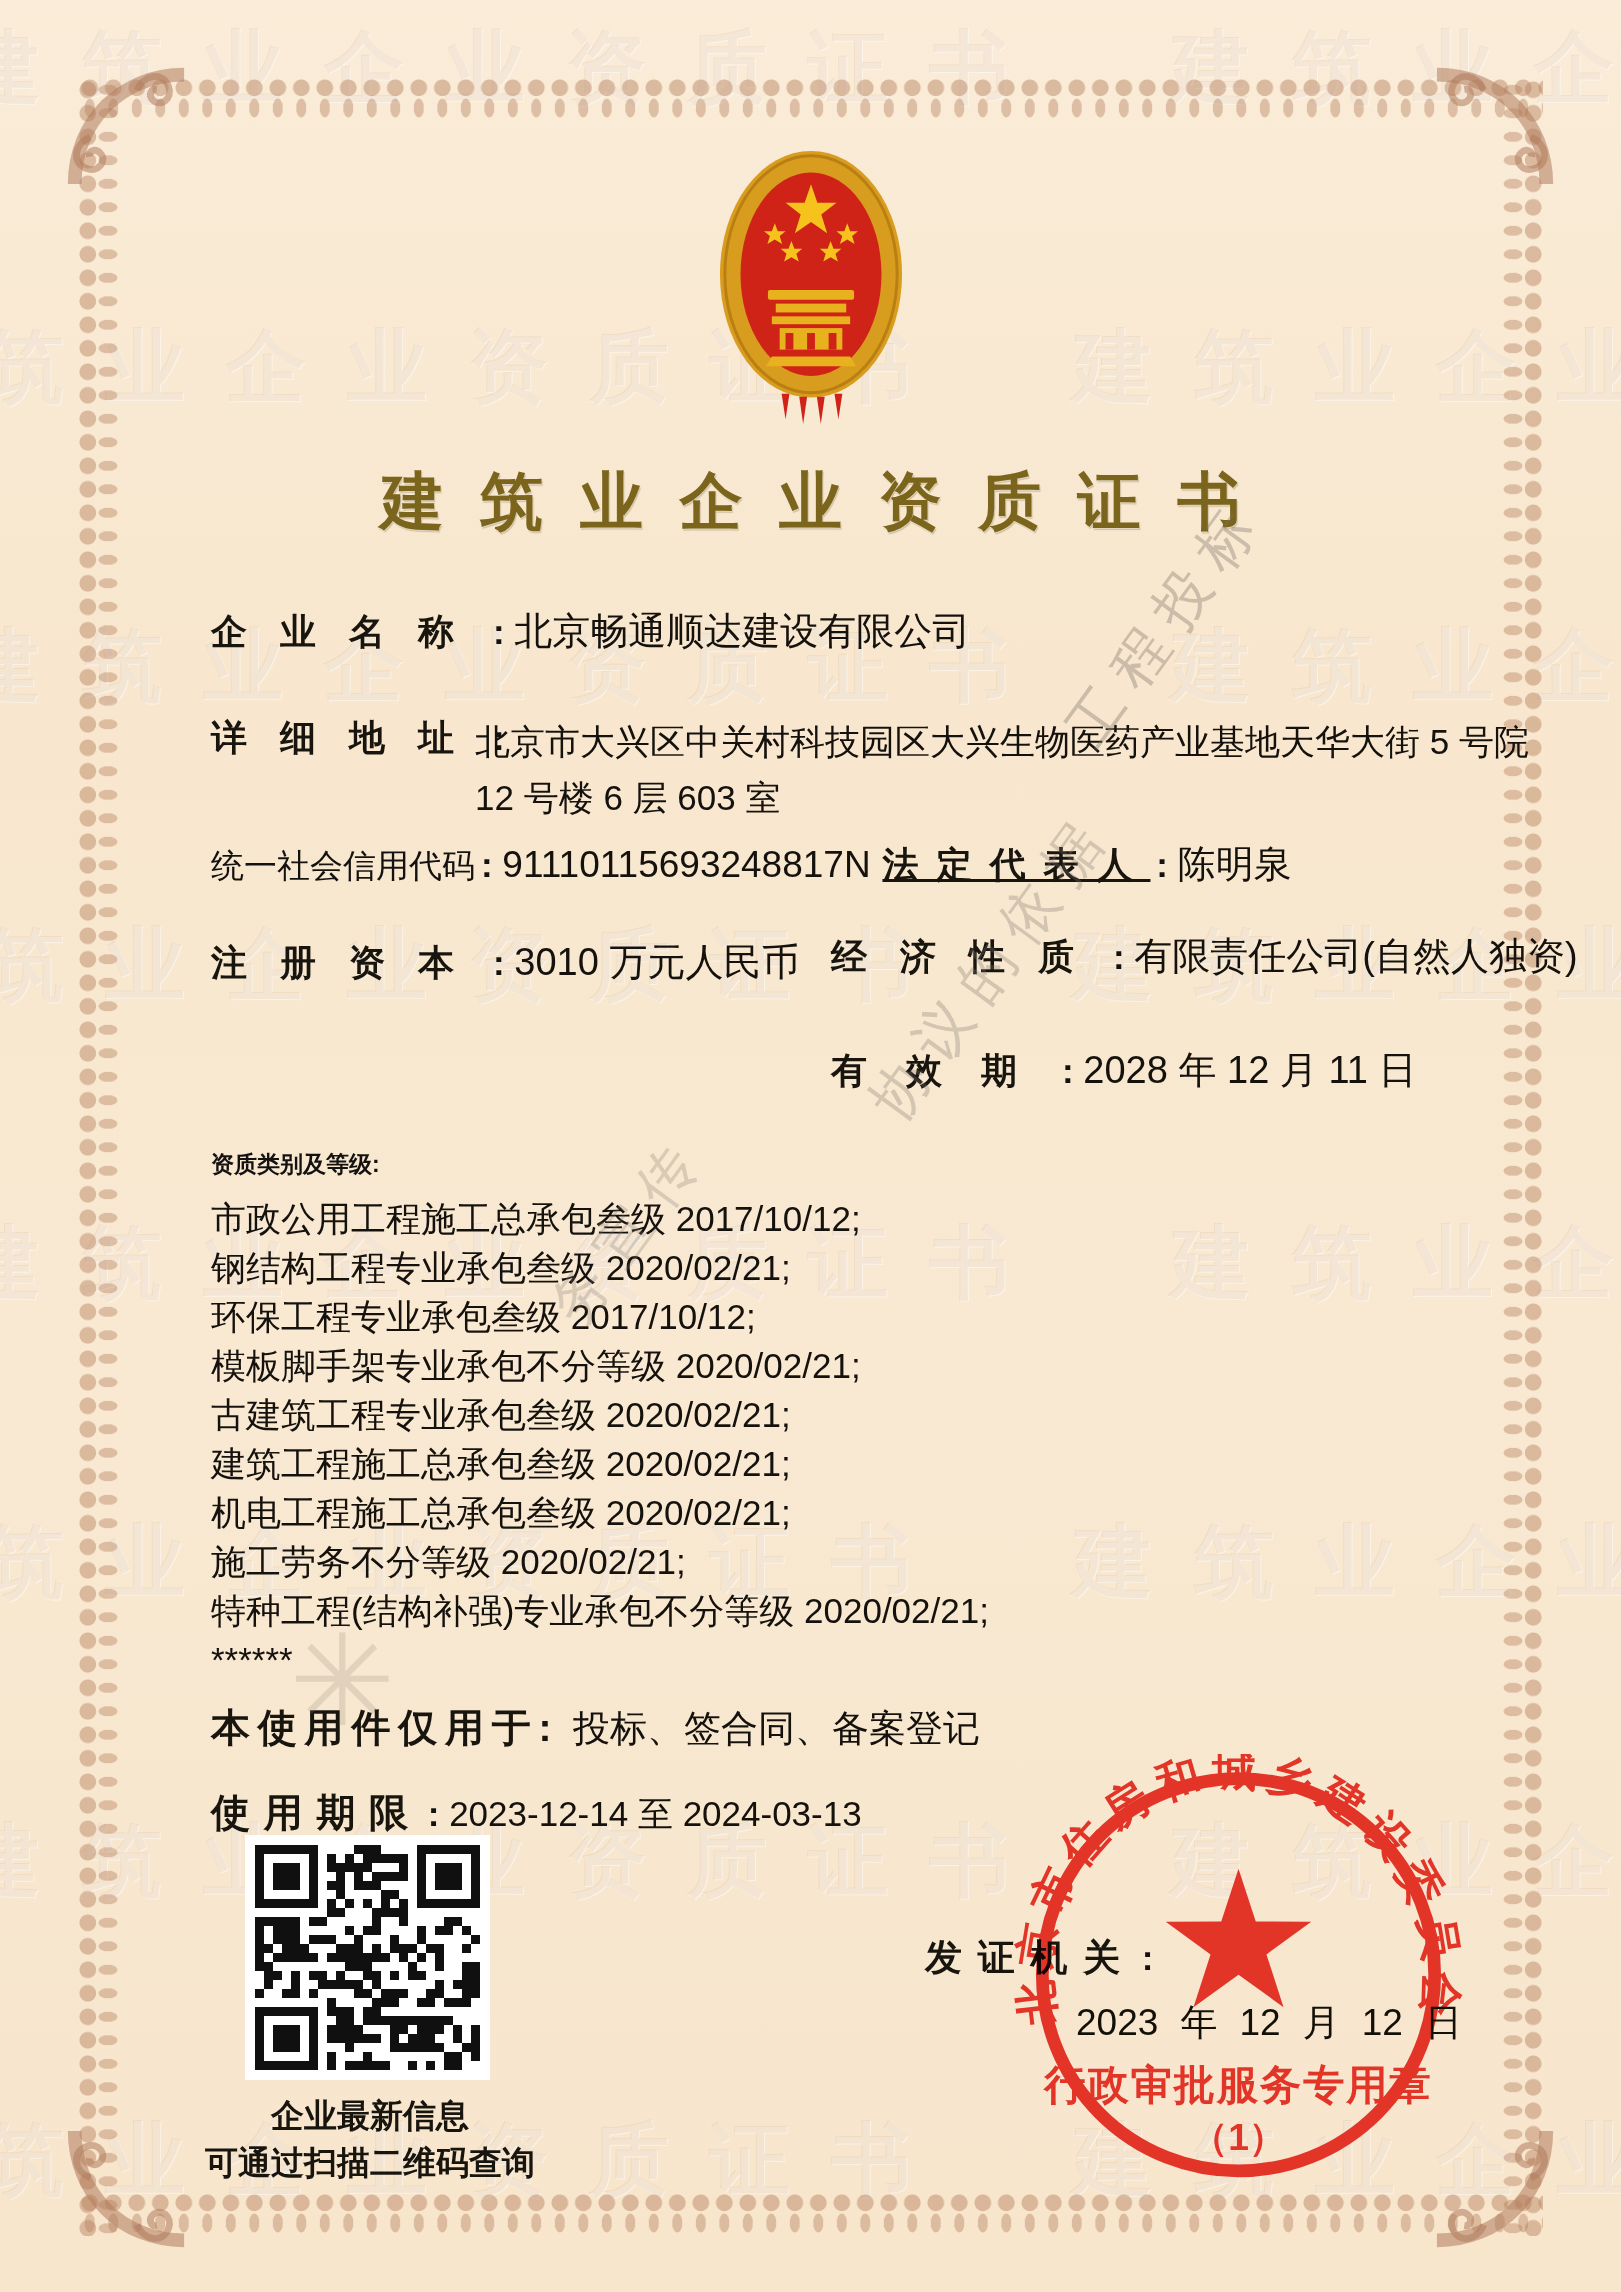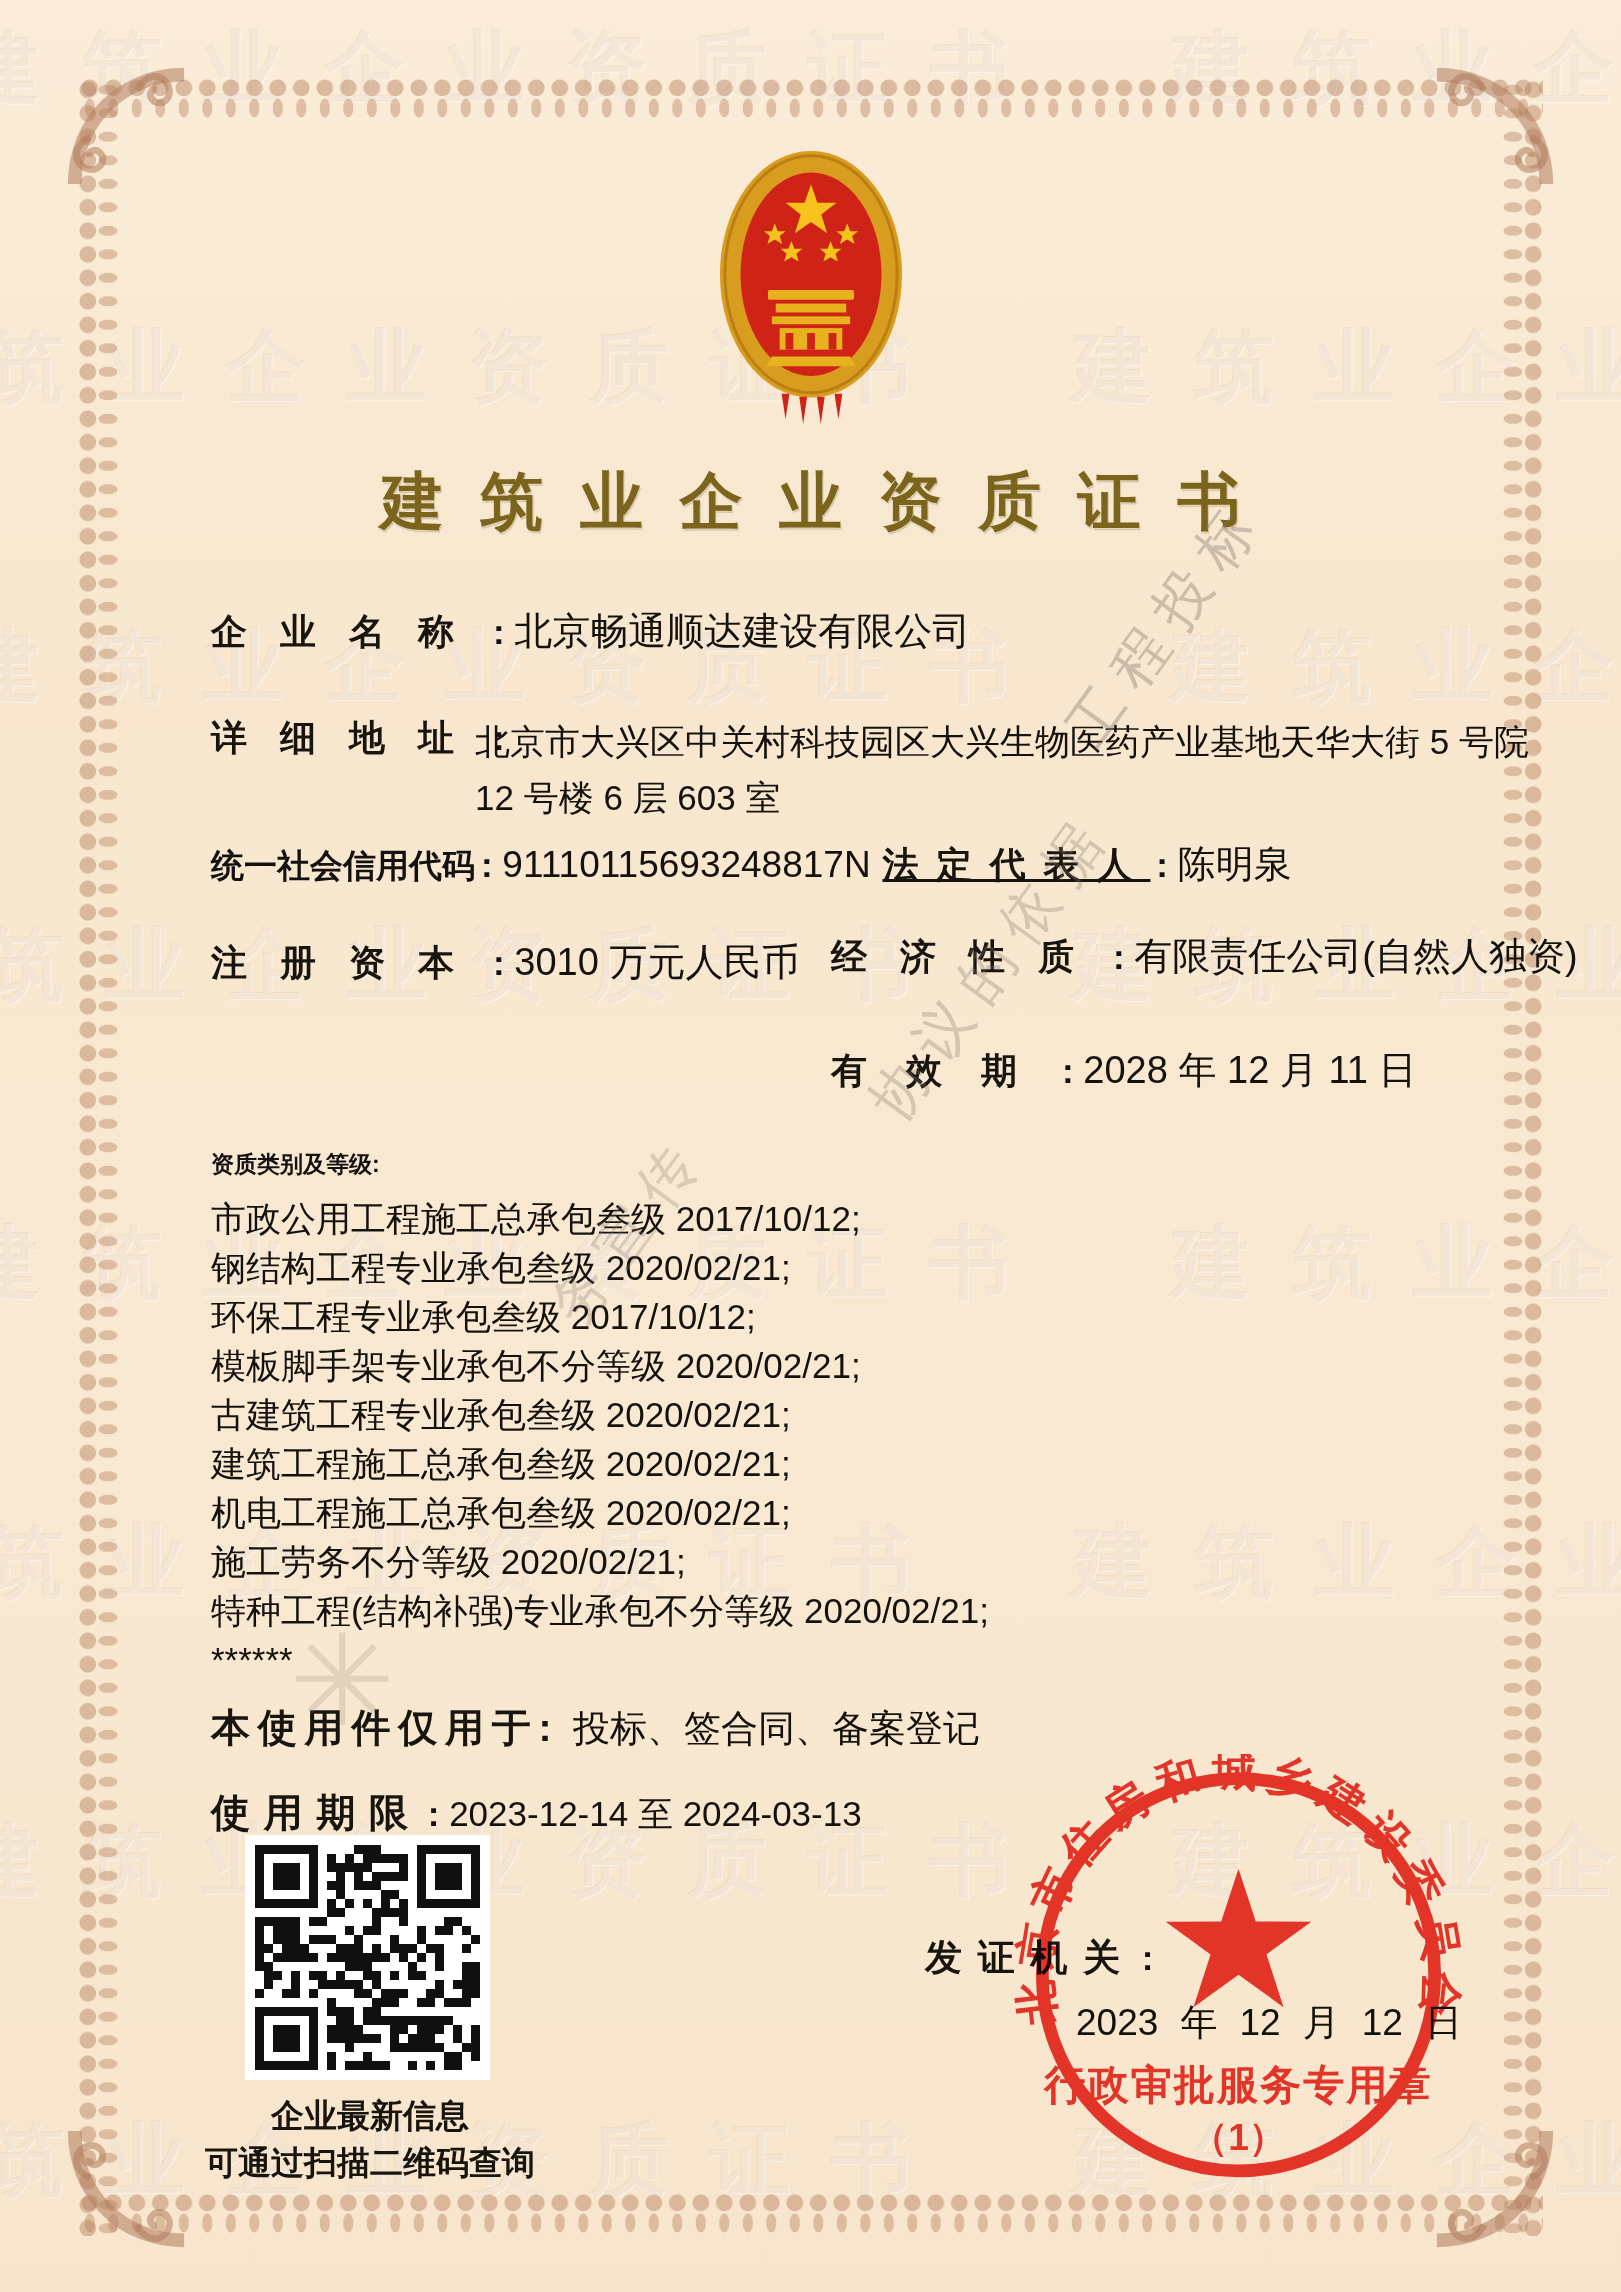--- a/index.html
+++ b/index.html
@@ -50,21 +50,21 @@
   .title{
     position:absolute;left:0;right:0;top:459px;text-align:center;
     font-size:63px;font-weight:bold;letter-spacing:0.58em;text-indent:0.58em;
     color:#7b651c;text-shadow:0 1px 0 rgba(255,255,255,.35), 1px 2px 1px rgba(90,70,20,.25);
     white-space:nowrap;
   }
   .row{position:absolute;white-space:nowrap;}
   .lbl{font-weight:bold;color:#18150f;font-size:36px;}
   .ls34{letter-spacing:33px;} .ls40{letter-spacing:39px;} .ls18{letter-spacing:17.6px;text-decoration:underline;}
   .ls16{letter-spacing:15.7px;} .ls14{letter-spacing:13.7px;} .ls8{letter-spacing:7.8px;}
-  .lbl-long{font-weight:bold;font-size:33px;}
+  .lbl-long{font-weight:normal;font-size:33px;}
   .colon{font-weight:bold;font-size:35px;margin:0 9.8px 0 5.9px;}
   .val{font-size:38px;color:#15120e;}
   .val-num{font-size:37px;}
   .addr-wrap{position:absolute;left:475px;top:714px;width:1078px;white-space:normal;
     font-size:35px;line-height:56px;color:#15120e;}
   .qual-items{position:absolute;left:211px;top:1194px;}
   .qual-item{font-size:35px;line-height:49px;color:#15120e;}
   .big-lbl{font-weight:bold;font-size:39px;color:#18150f;}
   .qr-box{position:absolute;left:245px;top:1835px;width:245px;height:245px;background:#fff;}
   .qr-cap{position:absolute;left:115px;width:510px;text-align:center;font-size:33px;font-weight:bold;color:#18150f;}

